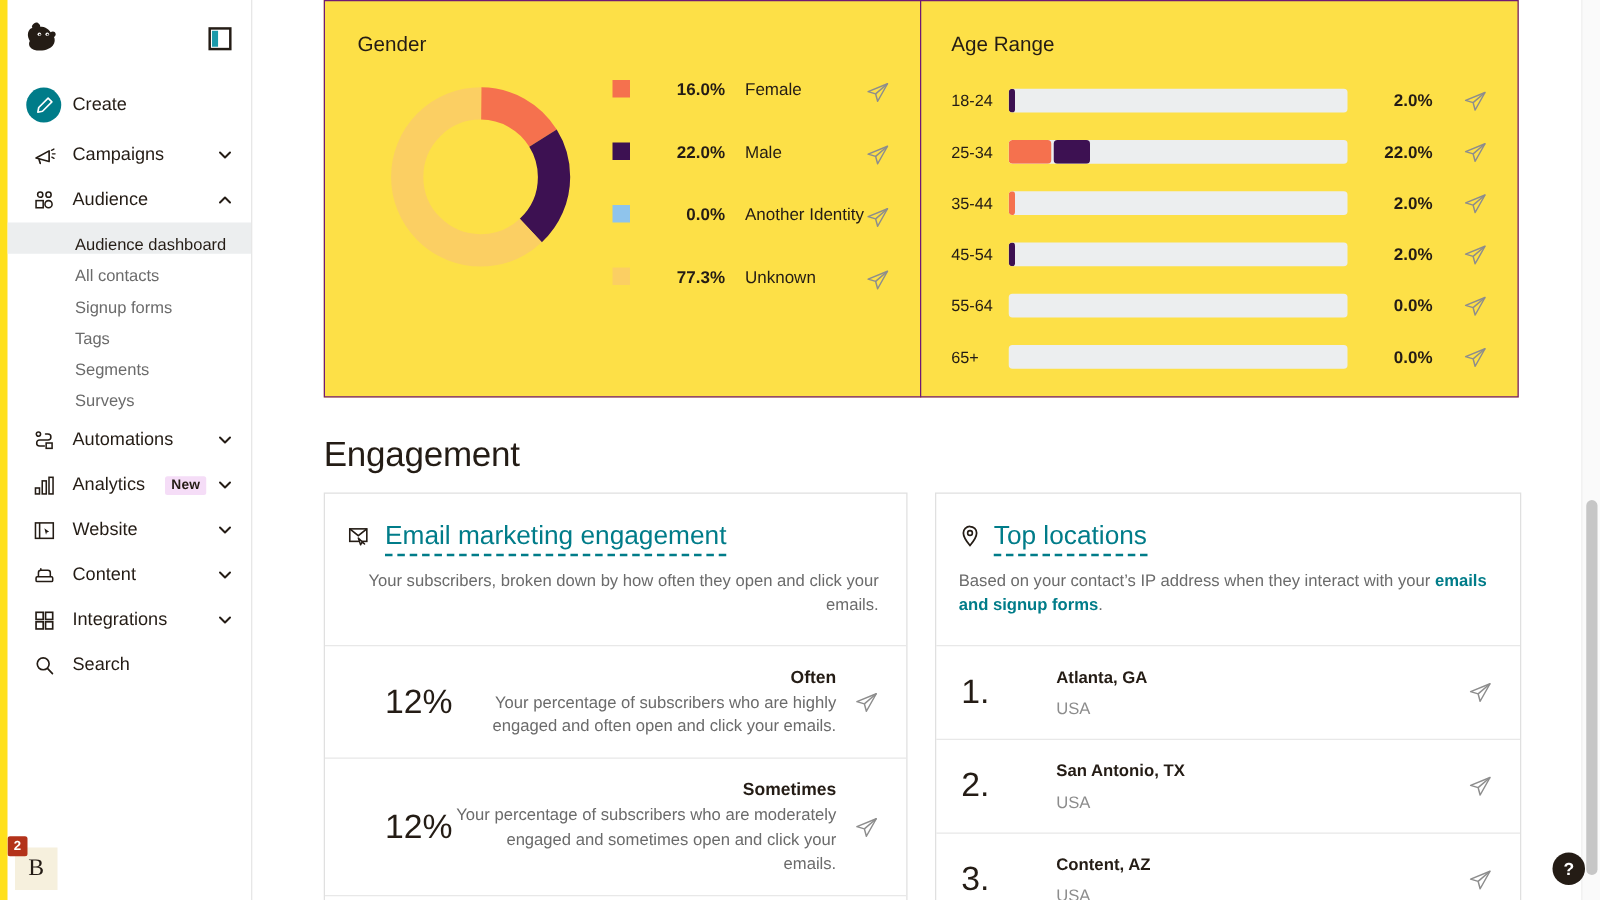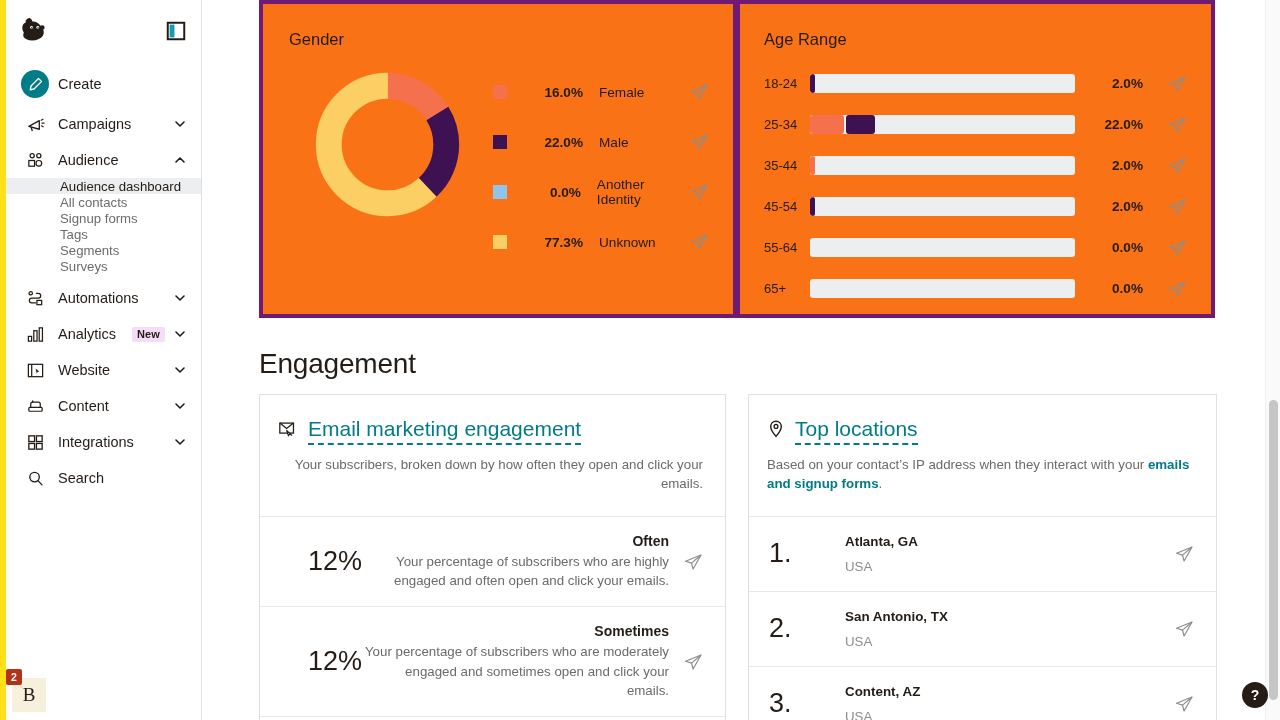--- a/index.html
+++ b/index.html
@@ -39,21 +39,21 @@
   .create-circle {
     width: 28px; height: 28px; border-radius: 50%;
     background: #007c89; display: flex; align-items: center; justify-content: center;
     flex: 0 0 28px; margin-left: -3px;
   }
   .sb-item.create { height: 44px; }
   .sb-item.create .lbl { margin-left: 9px; }
 
   .sb-sub {
     display: flex; align-items: flex-end;
-    height: 16px; padding-left: 54px; font-size: 13.2px; color: #6b6b6b;
+    height: 25px; padding-left: 54px; font-size: 13.2px; color: #6b6b6b;
     cursor: pointer;
   }
   .sb-sub.active { background: #eceeef; color: #241c15; }
 
   .new-badge {
     background: #f5ddf7; color: #241c15;
     font-size: 11px; padding: 1px 5px 2px; border-radius: 2px;
     margin-left: auto; margin-right: 8px; font-weight: 600; letter-spacing: .1px;
   }
   .sb-item.analytics .chev { margin-left: 0; }
@@ -75,31 +75,31 @@
   
   .main {
     flex: 1; height: 720px; position: relative;
     overflow: hidden; background: #fff;
     padding-left: 57px; padding-right: 65px;
   }
   .main-inner { width: 958px; }
 
   .cards-row { display: flex; gap: 0; }
   .card {
-    background: #f97316; border: 4px solid #701a75;
+    background: #fde047; border: 1px solid #701a75;
   }
   .card-demo { width: 478px; height: 318px; padding: 26px 24px 0 26px; }
   .card-demo.right { width: 479px; margin-left: -1px; padding-left: 24px;}
   .panel-title { font-size: 16.5px; color: #241c15; font-weight: 400; margin-bottom: 8px; }
 
   
   .demo-body { display: flex; align-items: flex-start; margin-top: 12px; }
   .donut-wrap { width: 196px; display:flex; justify-content:center; padding-top: 6px; }
   .legend { flex: 1; padding-top: 6px; padding-left: 8px; }
-  .legend-row { display: flex; align-items: center; height: 50px; }
+  .legend-row { display: flex; align-items: flex-start; height: 50px; }
   .swatch { width: 14px; height: 14px; flex: 0 0 14px; }
   .legend-pct {
     width: 66px; text-align: right; font-size: 13.6px; font-weight: 700;
     color: #241c15; margin-left: 10px;
   }
   .legend-name { font-size: 13.6px; color: #241c15; margin-left: 16px; }
   .legend-send { margin-left: auto; }
 
   
   .age-list { margin-top: 14px; }

